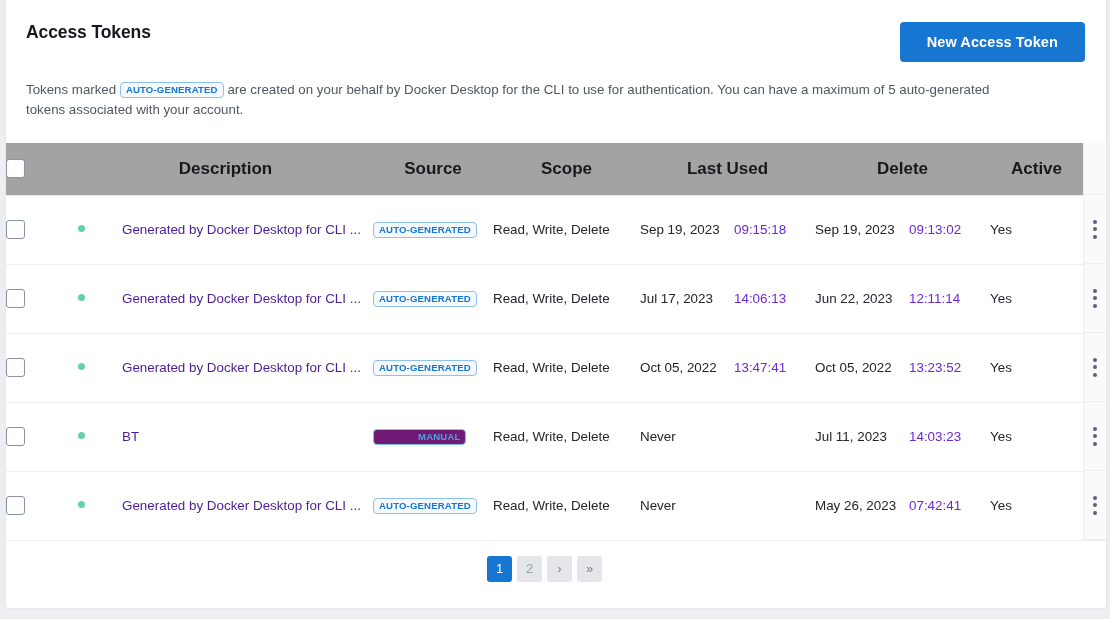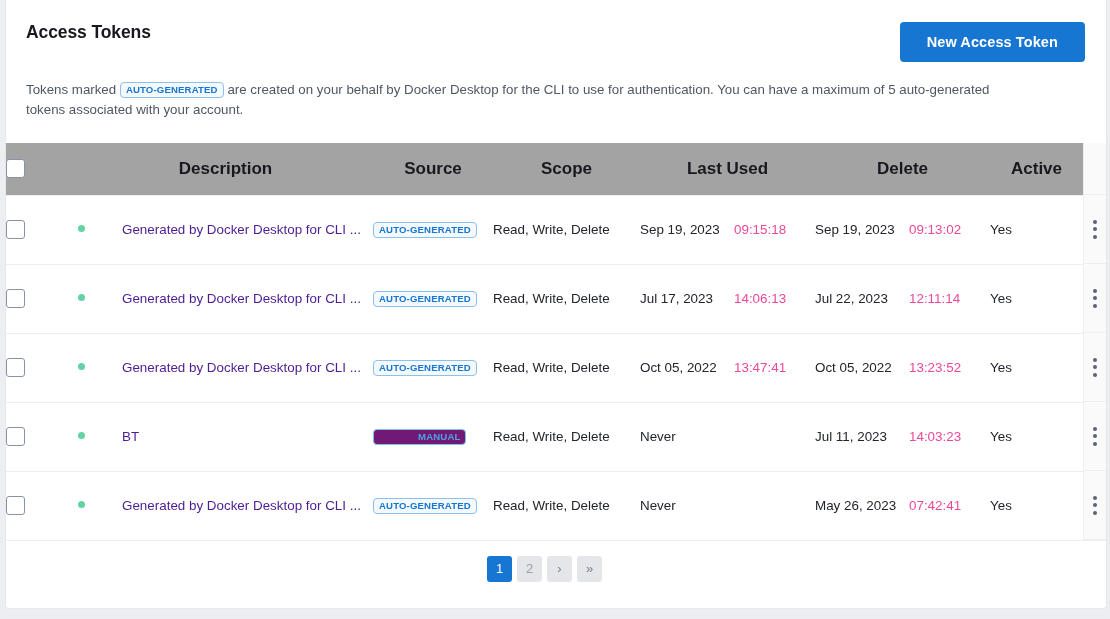--- a/index.html
+++ b/index.html
@@ -159,21 +159,21 @@
     height: 7px;
     border-radius: 50%;
     background: #63d3a6;
     margin-right: 6px;
     vertical-align: 2px;
   }
   .desc-text { color: #4c1d95; margin-left: 31px; }
 
   .date-cell { display: flex; gap: 10px; }
   .date-cell .d { min-width: 84px; }
-  .date-cell .t { color: #ec4899; }
+  .date-cell .t { color: #6d28d9; }
 
   
   .menu-col {
     position: absolute;
     right: 0;
     top: 0;
     width: 23px;
     background: #fafafb;
     border-left: 1px solid #edeef1;
   }
@@ -302,21 +302,21 @@
               <td><span class="badge">AUTO-GENERATED</span></td>
               <td>Read, Write, Delete</td>
               <td>
                 <div class="date-cell">
                   <span class="d">Jul 17, 2023</span>
                   <span class="t">14:06:13</span>
                 </div>
               </td>
               <td>
                 <div class="date-cell">
-                  <span class="d">Jul 22, 2023</span>
+                  <span class="d">Jun 22, 2023</span>
                   <span class="t">12:11:14</span>
                 </div>
               </td>
               <td>Yes</td>
               <td></td>
             </tr>
             <tr class="row">
               <td class="cell-pad-check">
                 <span class="cbox"></span>
               </td>

